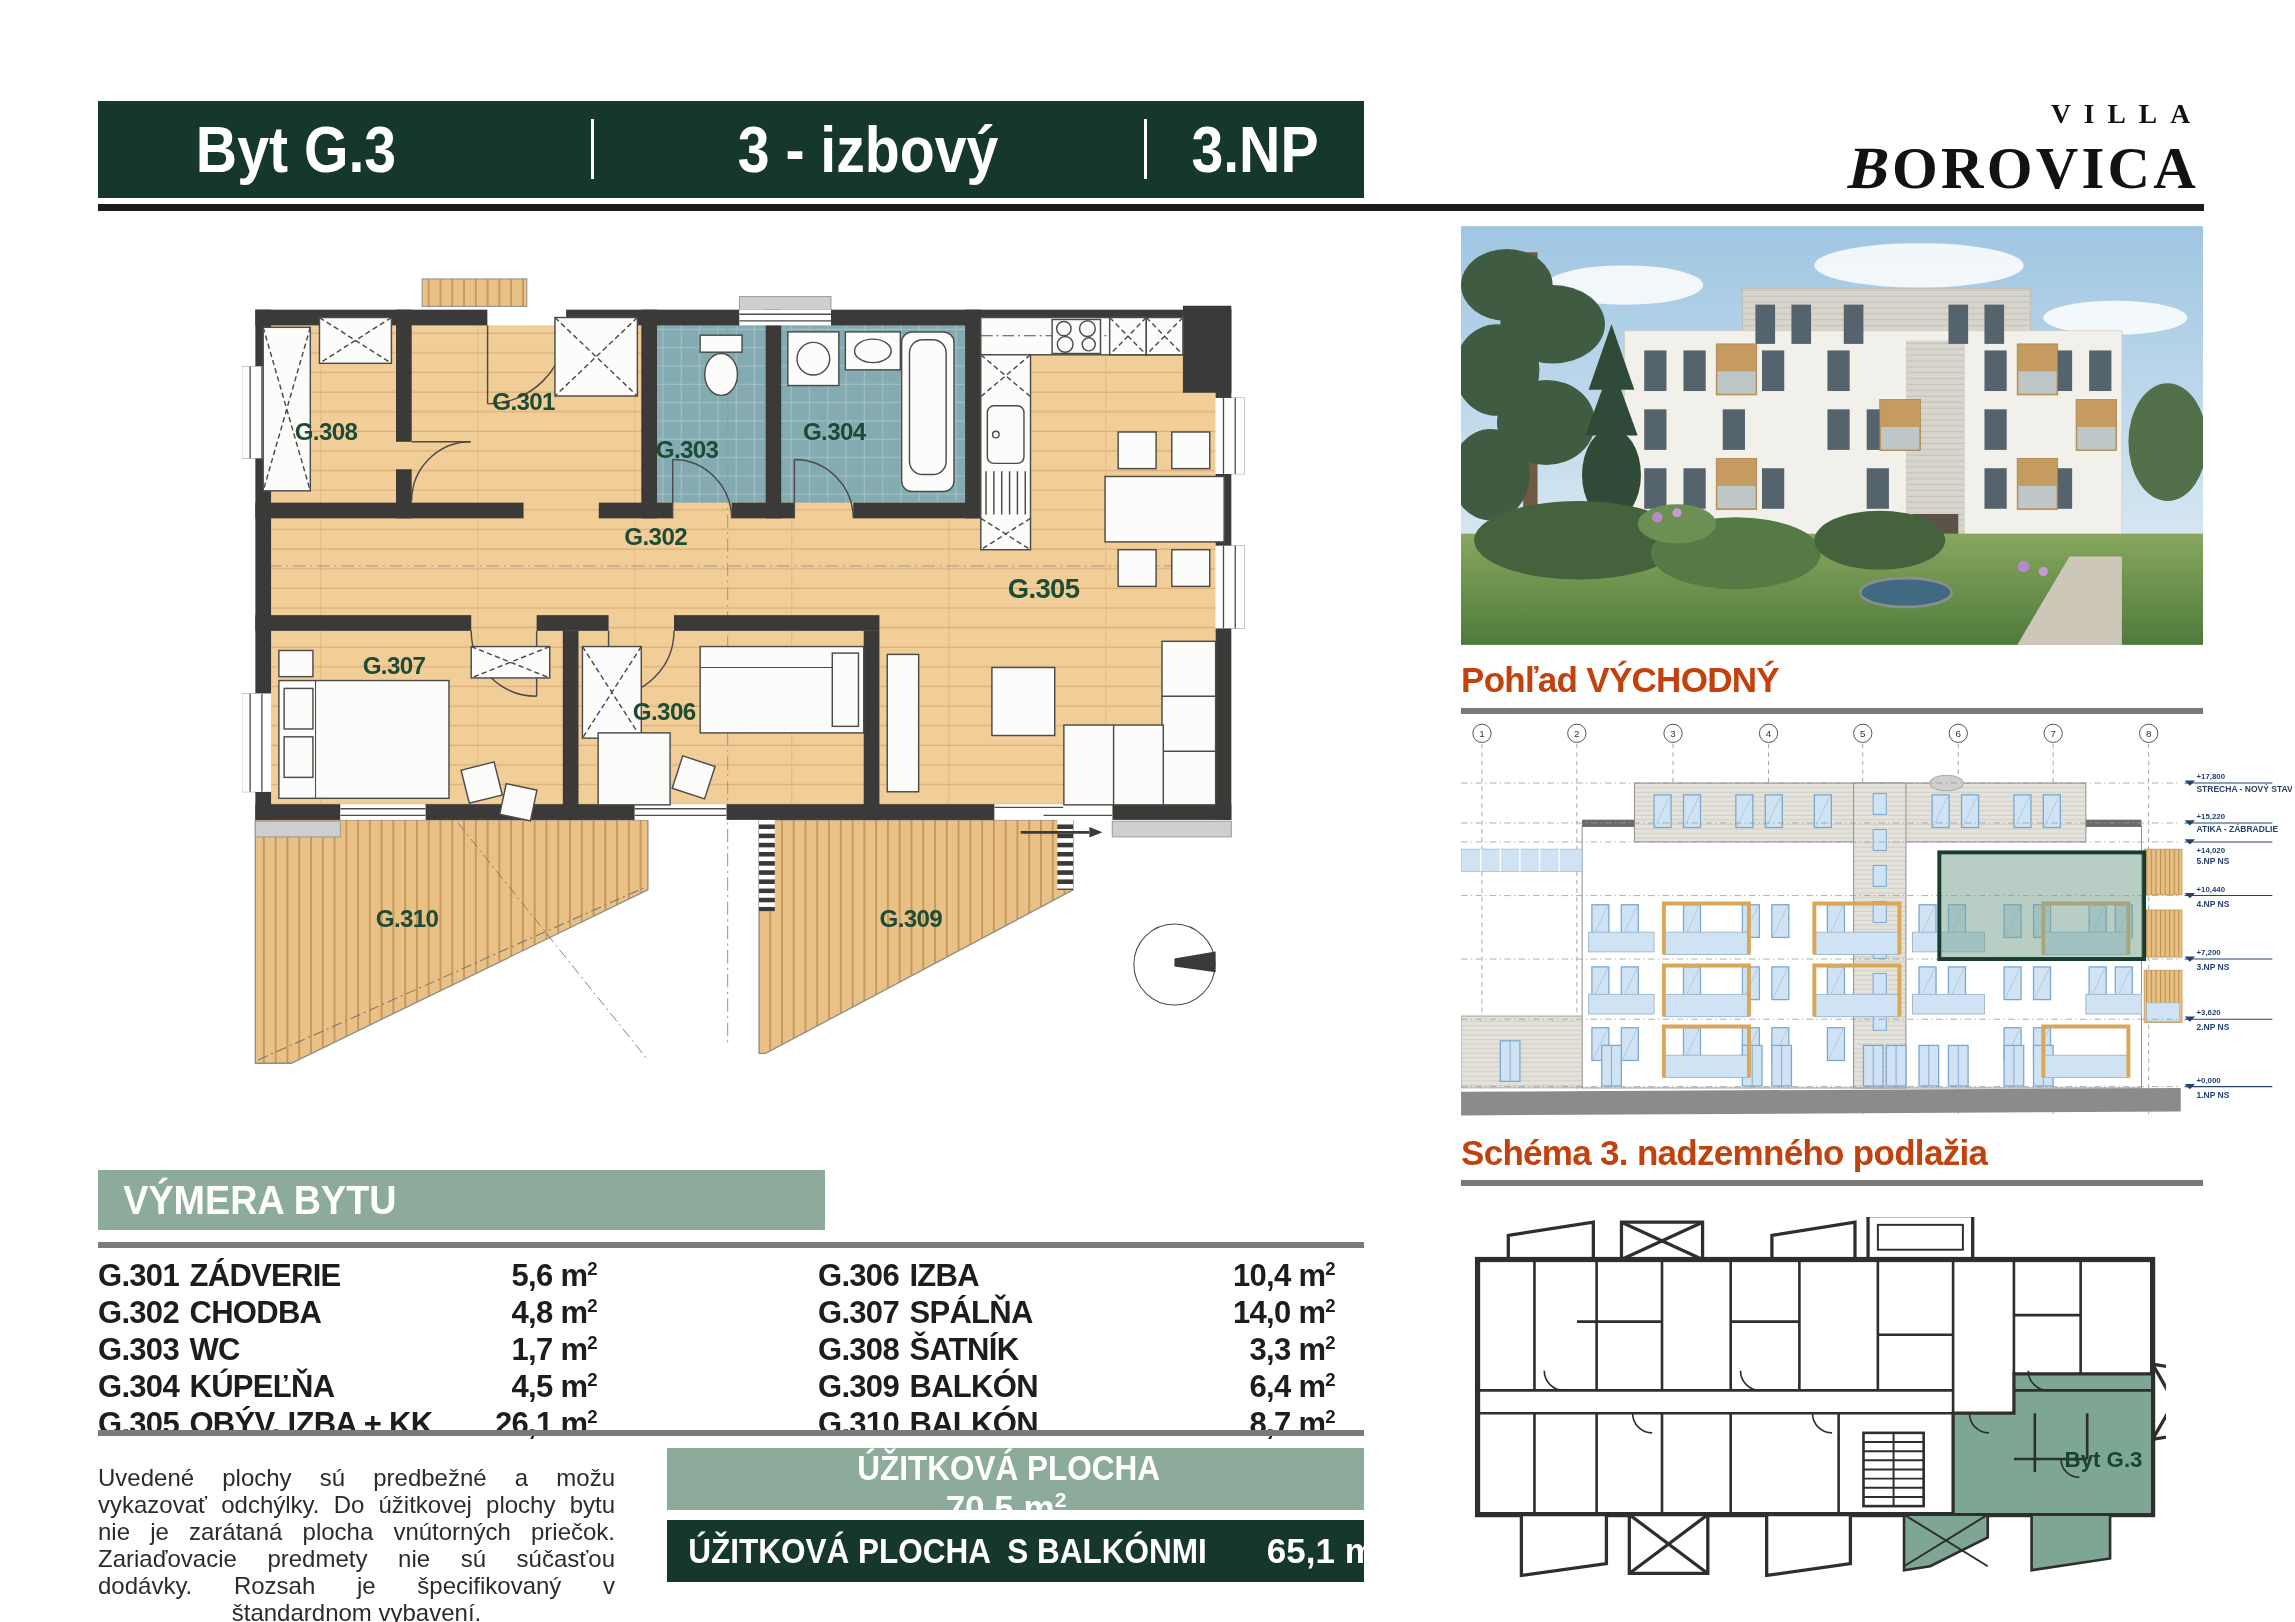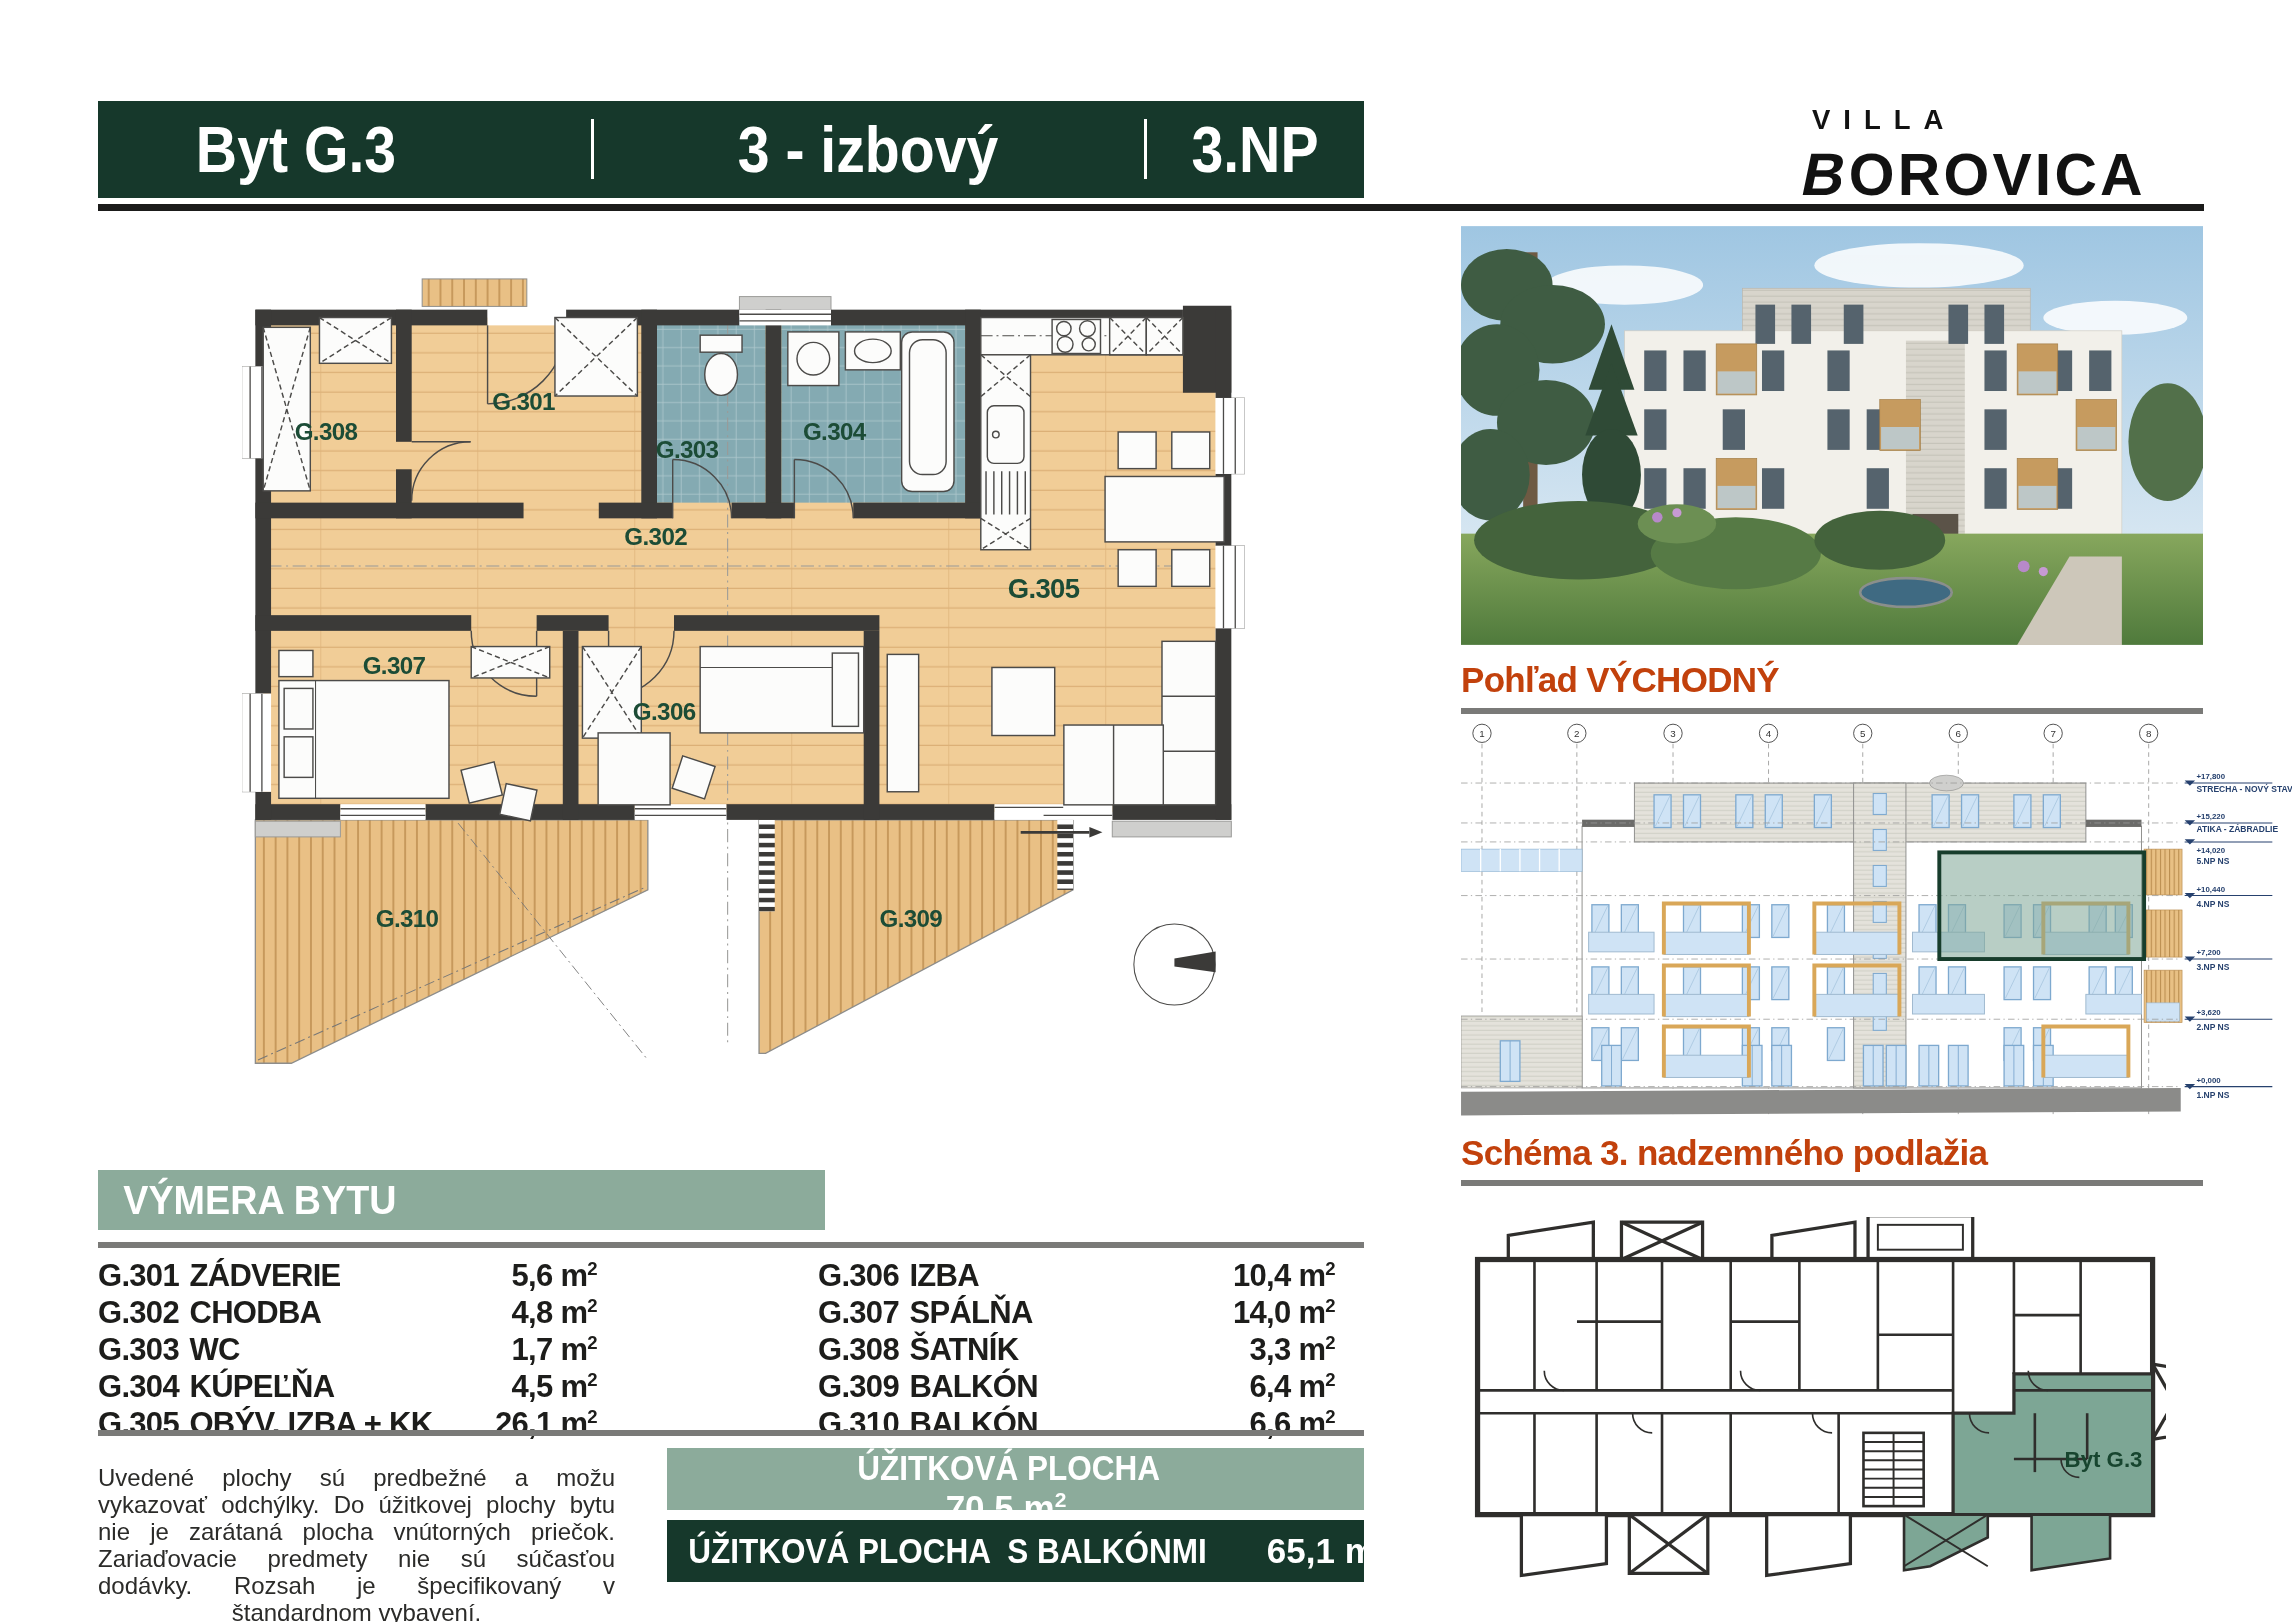--- a/index.html
+++ b/index.html
@@ -5,21 +5,21 @@
   html,body{margin:0;padding:0;background:#ffffff;}
   body{width:2295px;height:1623px;position:relative;font-family:"Liberation Sans",sans-serif;color:#1d1d1b;}
   .abs{position:absolute;}
 
   
   .header-bar{left:98px;top:101px;width:1266px;height:97px;background:#16382b;color:#fff;}
   .header-bar .seg{position:absolute;top:0;height:97px;display:flex;align-items:center;justify-content:center;
      font-size:65px;font-weight:bold;white-space:nowrap;transform:scaleX(.88);}
   .hsep{position:absolute;top:18.3px;width:2.6px;height:60px;background:#fff;}
 
-  .brand{left:1799px;top:104px;width:404px;text-align:left;color:#121212;}
+  .brand{left:1799px;top:98px;width:404px;text-align:right;color:#121212;font-family:Liberation Serif, serif;}
   .brand .v{font-size:27.5px;font-weight:bold;letter-spacing:13px;text-indent:13px;}
   .brand .b{font-size:60px;font-weight:bold;letter-spacing:3.3px;margin-top:3.9px;white-space:nowrap;transform:scaleX(.98);}
   .brand .b .slant{display:inline-block;transform:skewX(-12deg);}
   .top-rule{left:98px;top:204px;width:2106px;height:6.5px;background:#1b1b1a;}
 
   
   .sec-title{font-size:35px;font-weight:bold;color:#c2410c;letter-spacing:-0.7px;}
   .gray-rule{background:#7a7a78;height:5.9px;}
 
   
@@ -770,21 +770,21 @@
   <div class="area-row">
       <span class="code">G.309</span>
       <span class="name">BALKÓN</span>
       <span class="sp"></span>
       <span class="val"><span>6,4</span>&nbsp;<span>m</span><sup>2</sup></span>
     </div>
   <div class="area-row">
       <span class="code">G.310</span>
       <span class="name">BALKÓN</span>
       <span class="sp"></span>
-      <span class="val"><span>6,6</span>&nbsp;<span>m</span><sup>2</sup></span>
+      <span class="val"><span>8,7</span>&nbsp;<span>m</span><sup>2</sup></span>
     </div>
 </div>
 
 <div class="abs gray-rule" style="left:98px;top:1430px;width:1266px"></div>
 
 <div class="abs disclaimer">Uvedené plochy sú predbežné a možu vykazovať odchýlky. Do úžitkovej plochy bytu nie je zarátaná plocha vnútorných priečok. Zariaďovacie predmety nie sú súčasťou dodávky. Rozsah je špecifikovaný v štandardnom vybavení.</div>
 
 <div class="abs total-bar tb1">
   <span class="lbl">ÚŽITKOVÁ PLOCHA</span>
   <span class="sp"></span>

